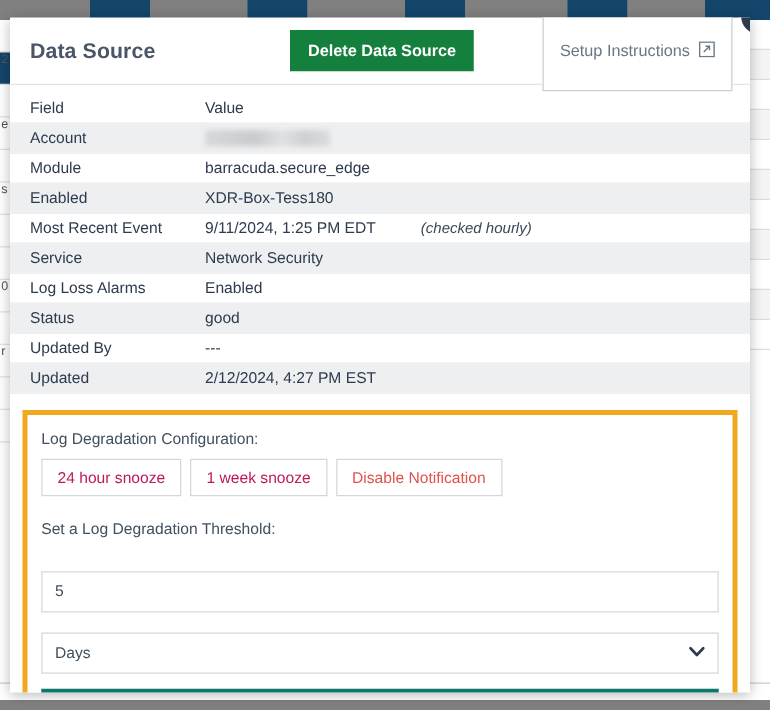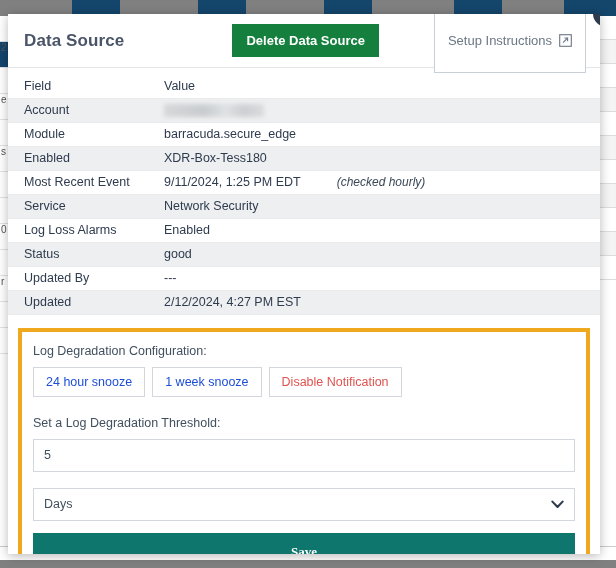--- a/index.html
+++ b/index.html
@@ -137,21 +137,20 @@
   #setup-btn {
     background: #ffffff;
     color: #6b7785;
     border: 1px solid #c9cfd6;
     font-family: inherit;
     font-size: 13px;
     padding: 24px 13px;
     cursor: pointer;
     white-space: nowrap;
     display: flex;
-    align-items: center;
     gap: 7px;
   }
   #setup-btn svg { display: block; }
 
   #close-btn {
     position: absolute;
     right: -22px;
     top: -16px;
     width: 31px;
     height: 31px;
@@ -219,32 +218,32 @@
 
   #snooze-row {
     display: flex;
     margin-bottom: 19px;
   }
   .snooze-btn {
     background: #ffffff;
     border: 1px solid #d3d7db;
     font-family: inherit;
     font-size: 12.5px;
-    color: #1d4ed8;
+    color: #be185d;
     padding: 7px 12px;
     cursor: pointer;
     white-space: nowrap;
     margin-right: 7px;
   }
   .snooze-btn.danger { color: #e0534e; }
 
   #threshold-label {
     font-size: 12.5px;
     color: #41505f;
-    margin-bottom: 9px;
+    margin-bottom: 27px;
   }
 
   #threshold-input {
     display: block;
     width: 100%;
     height: 33px;
     border: 1px solid #d3d7db;
     background: #ffffff;
     font-family: inherit;
     font-size: 12.5px;

